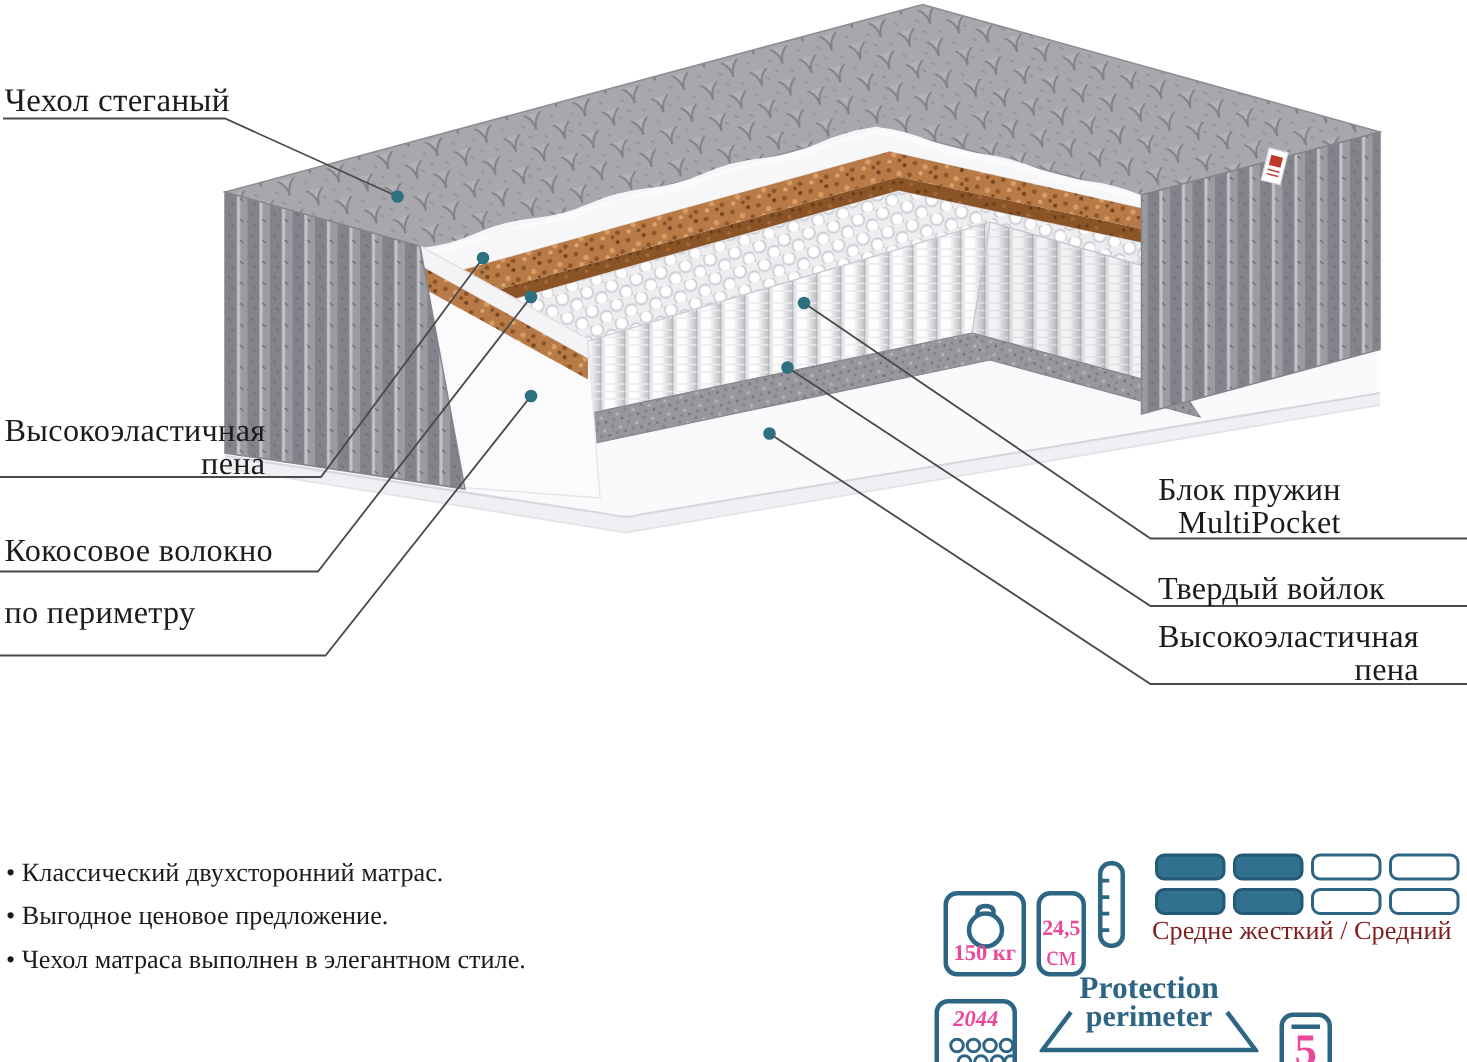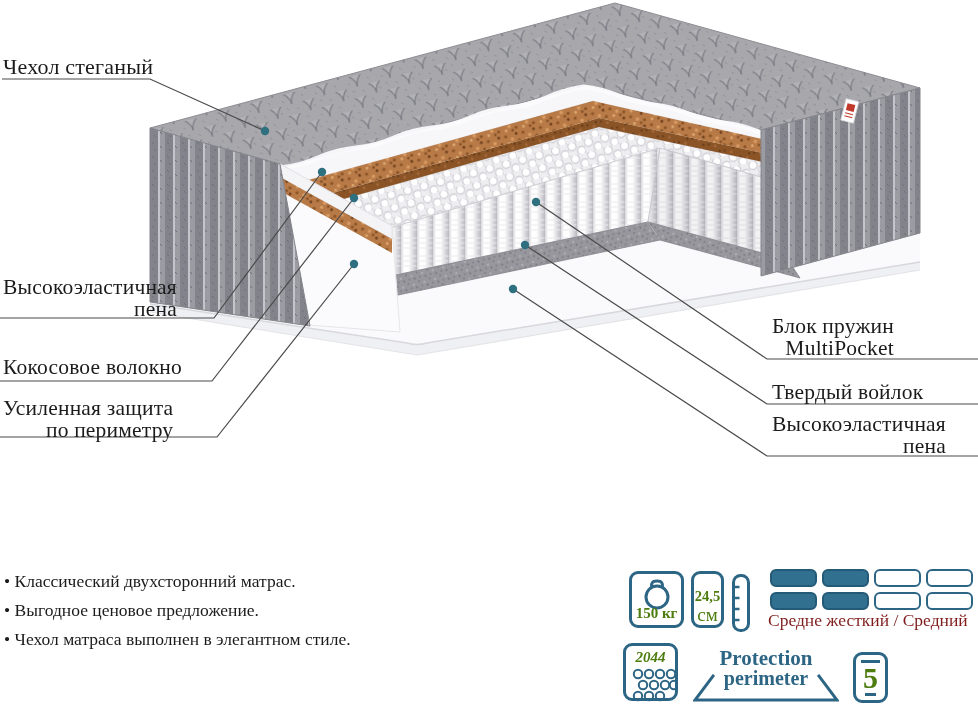--- a/index.html
+++ b/index.html
@@ -15,21 +15,21 @@
   .perimeter-label{left:3px;top:397px;}
   .springs-label{left:772px;top:315px;}
   .felt-label{left:772px;top:381px;}
   .foam-right-label{left:772px;top:413px;}
   
   .features{position:absolute;left:4px;top:567px;font-size:17.5px;}
   .feature{line-height:29px;white-space:nowrap;}
   .feature::before{content:"• ";}
   
   .spec-box{position:absolute;border:3px solid #2d6585;border-radius:9px;box-sizing:border-box;
-            color:#4d7c0f;text-align:center;}
+            color:#ec4899;text-align:center;margin-top:23px;}
   .weight-box{left:629px;top:571px;width:55px;height:57px;}
   .weight-box .val{position:absolute;left:0;right:0;bottom:3px;font-weight:bold;font-size:15px;}
   .weight-box svg{position:absolute;left:50%;top:5px;transform:translateX(-50%);}
   .height-box{left:691px;top:571px;width:33px;height:57px;}
   .height-box .v1{position:absolute;left:0;right:0;top:14px;font-weight:bold;font-size:14.5px;}
   .height-box .v2{position:absolute;left:0;right:0;top:30px;font-weight:normal;font-size:19px;}
   .ruler{position:absolute;left:732px;top:574px;}
   .firm-block{position:absolute;width:47px;height:17.5px;border-radius:6px;box-sizing:border-box;}
   .firm-filled{background:#31708f;border:2px solid #235a77;}
   .firm-empty{background:#ffffff;border:2.5px solid #2d6585;}
@@ -181,21 +181,20 @@
     </g>
   </svg>
 
   <div class="callout cover-label">Чехол стеганый</div>
   <div class="callout small foam-left-label">
     <div>Высокоэластичная</div>
     <div>пена</div>
   </div>
   <div class="callout small coco-label">Кокосовое волокно</div>
   <div class="callout small perimeter-label">
-    <div>Усиленная защита</div>
     <div>по периметру</div>
   </div>
   <div class="callout small springs-label">
     <div>Блок пружин</div>
     <div>MultiPocket</div>
   </div>
   <div class="callout small felt-label">Твердый войлок</div>
   <div class="callout small foam-right-label">
     <div>Высокоэластичная</div>
     <div>пена</div>

